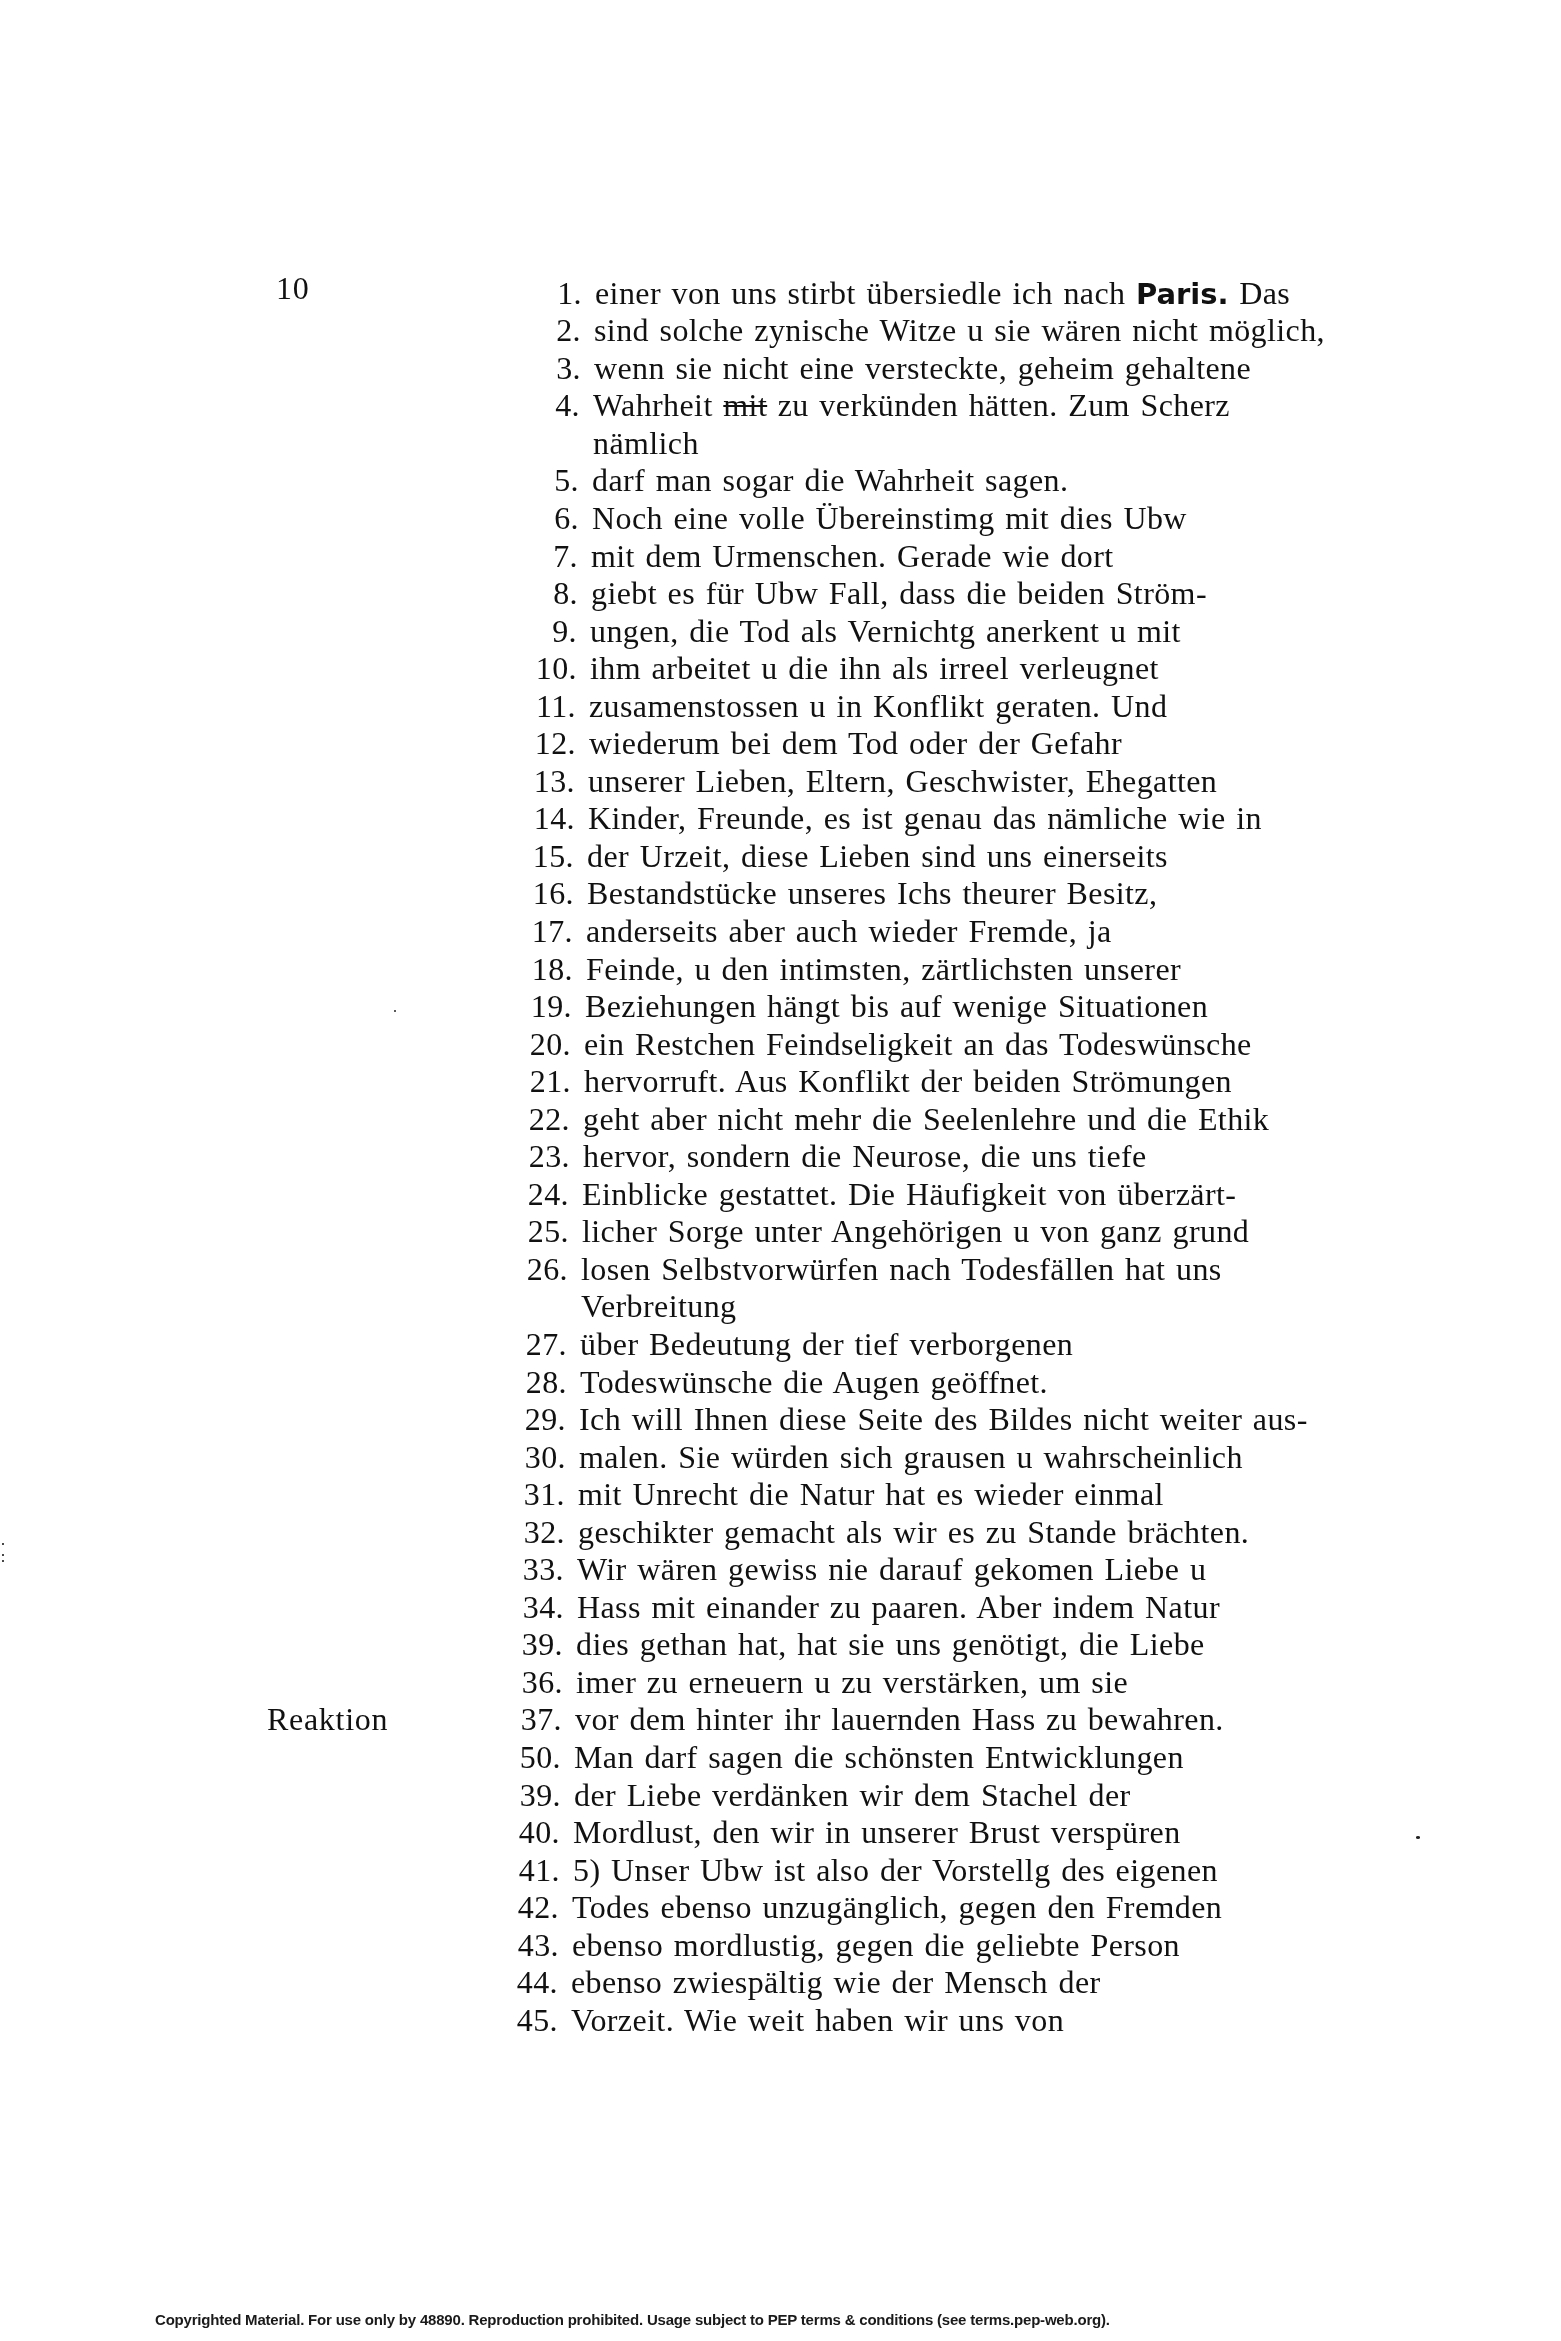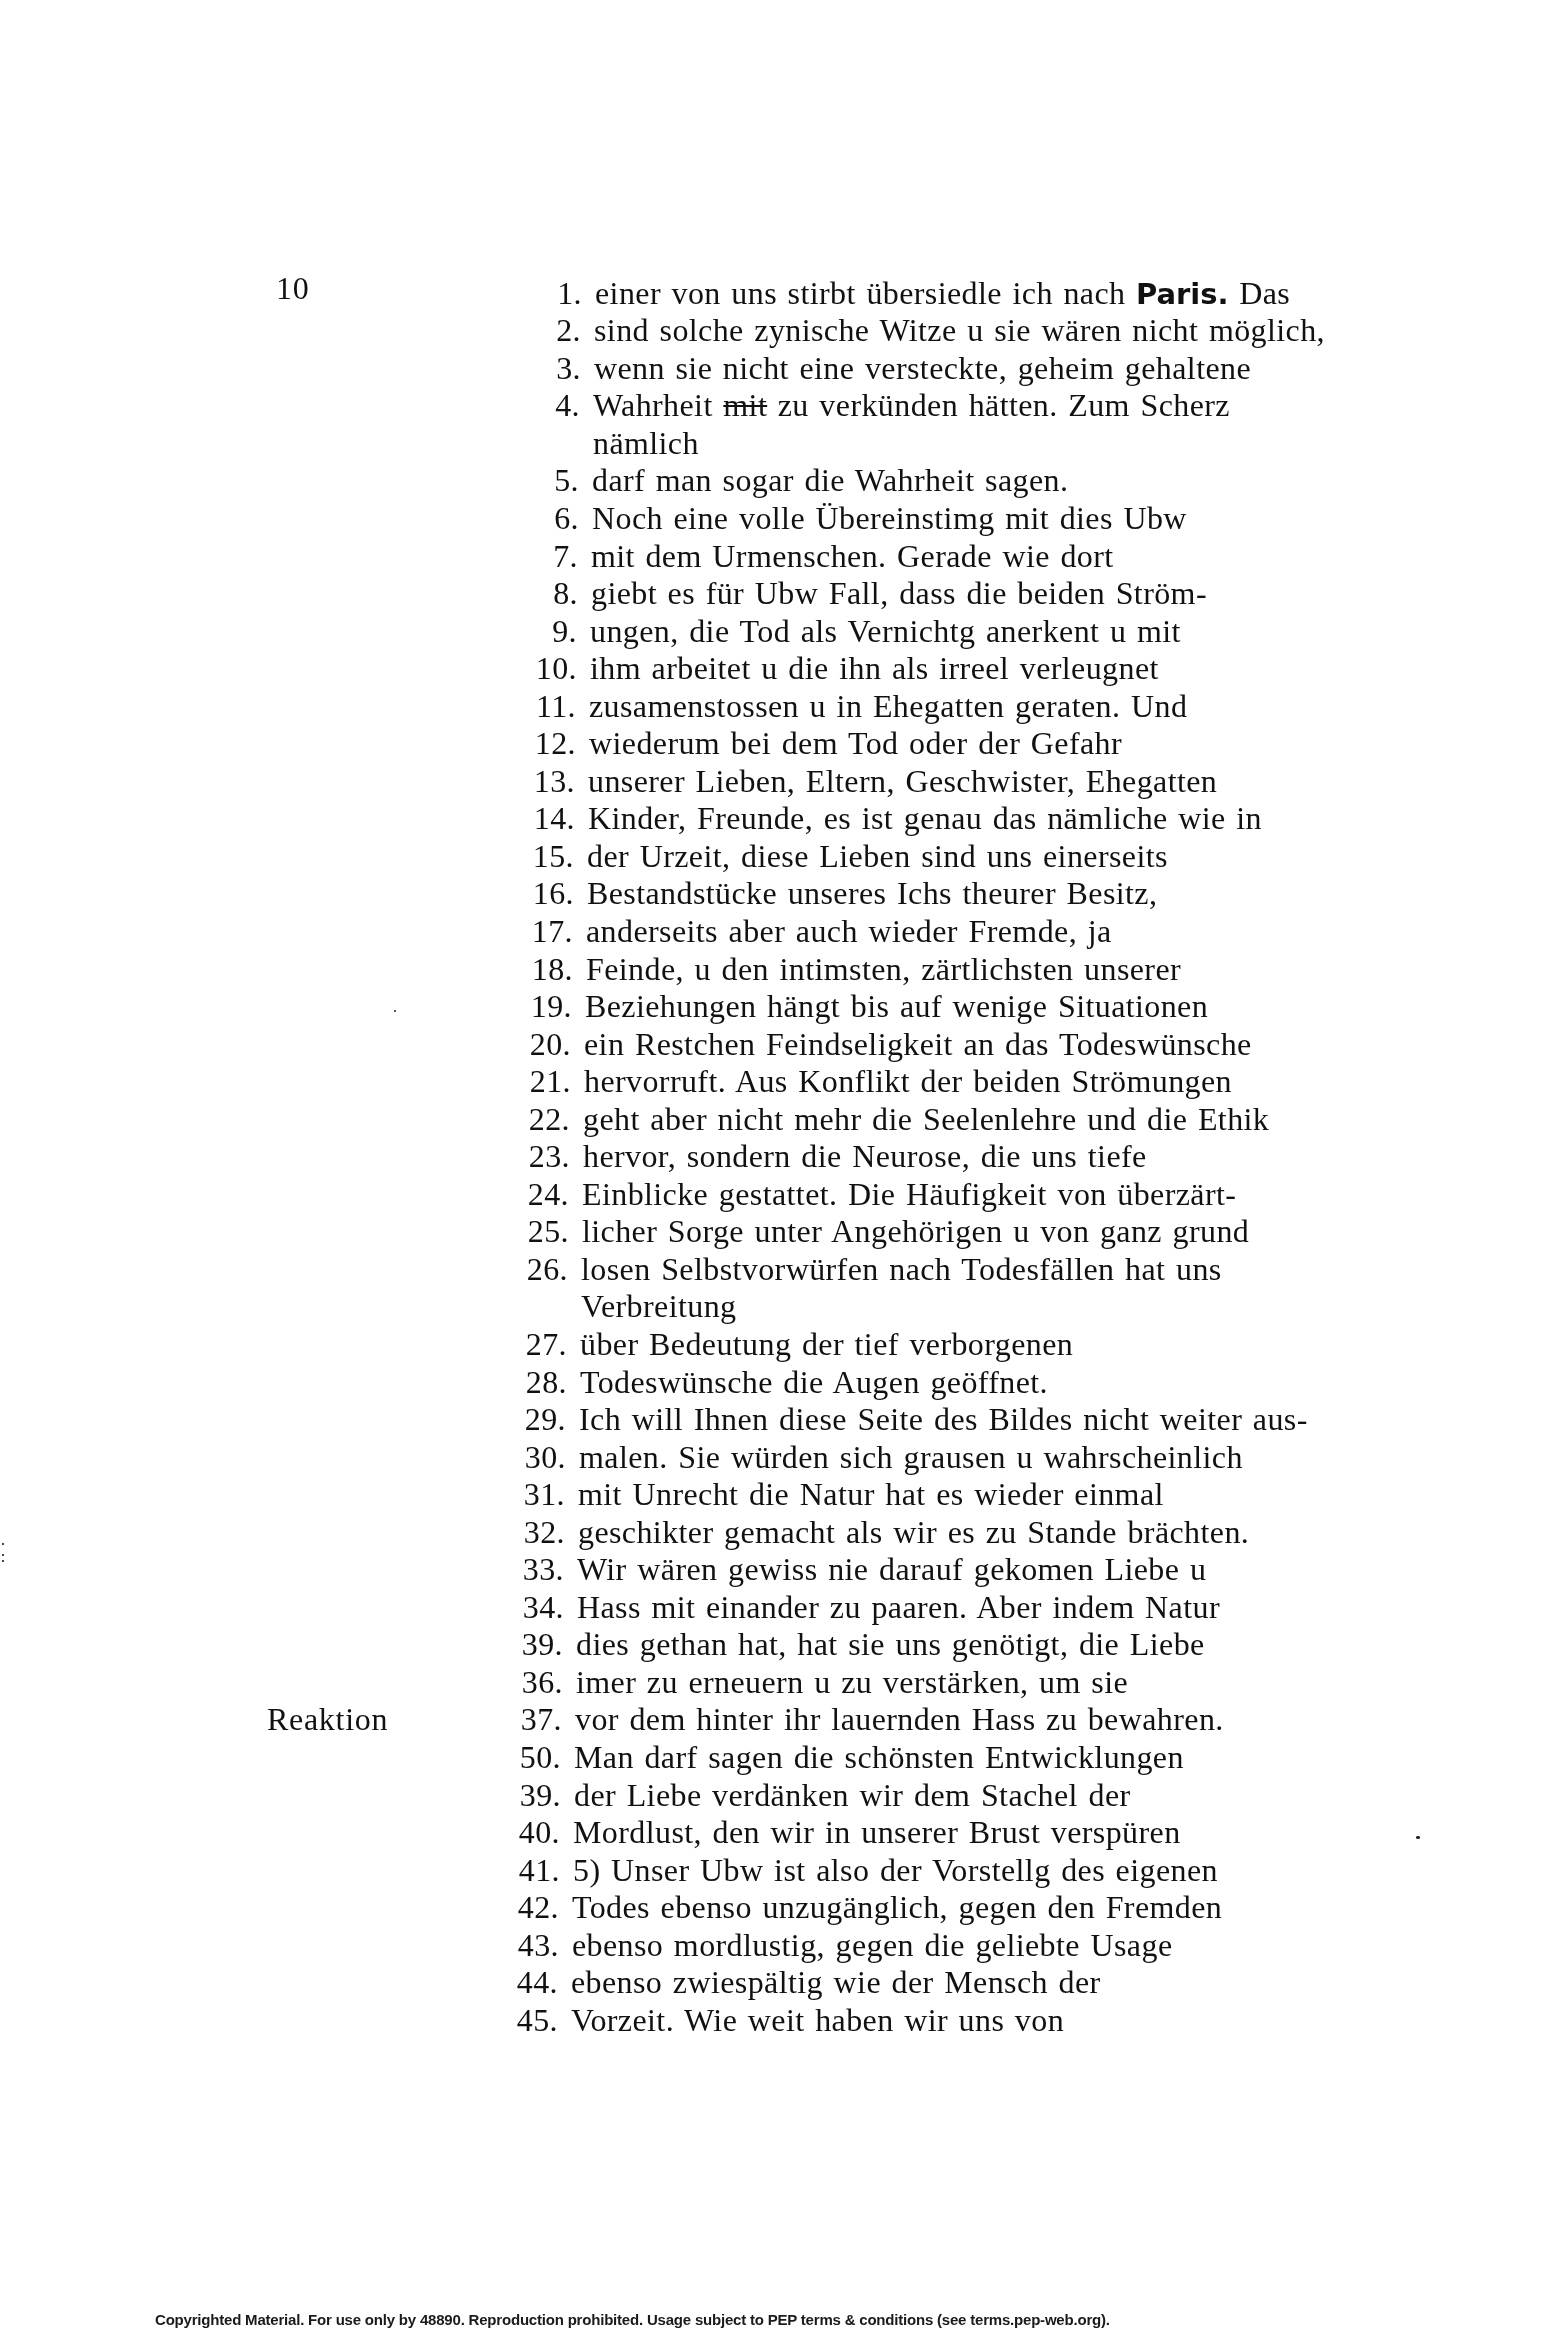--- a/index.html
+++ b/index.html
@@ -102,21 +102,21 @@
       <div class="row" style="top: 311px; left: 594px;"><span class="num">2.</span><span class="txt"><span>sind solche zynische Witze u sie wären nicht möglich,</span></span></div>
       <div class="row" style="top: 349px; left: 594px;"><span class="num">3.</span><span class="txt"><span>wenn sie nicht eine versteckte, geheim gehaltene</span></span></div>
       <div class="row" style="top: 386px; left: 593px;"><span class="num">4.</span><span class="txt"><span>Wahrheit </span><span class="strike">mit</span><span> zu verkünden hätten. Zum Scherz</span></span></div>
       <div class="row" style="top: 424px; left: 593px;"><span class="num"></span><span class="txt"><span>nämlich</span></span></div>
       <div class="row" style="top: 461px; left: 592px;"><span class="num">5.</span><span class="txt"><span>darf man sogar die Wahrheit sagen.</span></span></div>
       <div class="row" style="top: 499px; left: 592px;"><span class="num">6.</span><span class="txt"><span>Noch eine volle Übereinstimg mit dies Ubw</span></span></div>
       <div class="row" style="top: 537px; left: 591px;"><span class="num">7.</span><span class="txt"><span>mit dem Urmenschen. Gerade wie dort</span></span></div>
       <div class="row" style="top: 574px; left: 591px;"><span class="num">8.</span><span class="txt"><span>giebt es für Ubw Fall, dass die beiden Ström-</span></span></div>
       <div class="row" style="top: 612px; left: 590px;"><span class="num">9.</span><span class="txt"><span>ungen, die Tod als Vernichtg anerkent u mit</span></span></div>
       <div class="row" style="top: 649px; left: 590px;"><span class="num">10.</span><span class="txt"><span>ihm arbeitet u die ihn als irreel verleugnet</span></span></div>
-      <div class="row" style="top: 687px; left: 589px;"><span class="num">11.</span><span class="txt"><span>zusamenstossen u in Ehegatten geraten. Und</span></span></div>
+      <div class="row" style="top: 687px; left: 589px;"><span class="num">11.</span><span class="txt"><span>zusamenstossen u in Konflikt geraten. Und</span></span></div>
       <div class="row" style="top: 724px; left: 589px;"><span class="num">12.</span><span class="txt"><span>wiederum bei dem Tod oder der Gefahr</span></span></div>
       <div class="row" style="top: 762px; left: 588px;"><span class="num">13.</span><span class="txt"><span>unserer Lieben, Eltern, Geschwister, Ehegatten</span></span></div>
       <div class="row" style="top: 799px; left: 588px;"><span class="num">14.</span><span class="txt"><span>Kinder, Freunde, es ist genau das nämliche wie in</span></span></div>
       <div class="row" style="top: 837px; left: 587px;"><span class="num">15.</span><span class="txt"><span>der Urzeit, diese Lieben sind uns einerseits</span></span></div>
       <div class="row" style="top: 874px; left: 587px;"><span class="num">16.</span><span class="txt"><span>Bestandstücke unseres Ichs theurer Besitz,</span></span></div>
       <div class="row" style="top: 912px; left: 586px;"><span class="num">17.</span><span class="txt"><span>anderseits aber auch wieder Fremde, ja</span></span></div>
       <div class="row" style="top: 950px; left: 586px;"><span class="num">18.</span><span class="txt"><span>Feinde, u den intimsten, zärtlichsten unserer</span></span></div>
       <div class="row" style="top: 987px; left: 585px;"><span class="num">19.</span><span class="txt"><span>Beziehungen hängt bis auf wenige Situationen</span></span></div>
       <div class="row" style="top: 1025px; left: 584px;"><span class="num">20.</span><span class="txt"><span>ein Restchen Feindseligkeit an das Todeswünsche</span></span></div>
       <div class="row" style="top: 1062px; left: 584px;"><span class="num">21.</span><span class="txt"><span>hervorruft. Aus Konflikt der beiden Strömungen</span></span></div>
@@ -135,21 +135,21 @@
       <div class="row" style="top: 1550px; left: 577px;"><span class="num">33.</span><span class="txt"><span>Wir wären gewiss nie darauf gekomen Liebe u</span></span></div>
       <div class="row" style="top: 1588px; left: 577px;"><span class="num">34.</span><span class="txt"><span>Hass mit einander zu paaren. Aber indem Natur</span></span></div>
       <div class="row" style="top: 1625px; left: 576px;"><span class="num">39.</span><span class="txt"><span>dies gethan hat, hat sie uns genötigt, die Liebe</span></span></div>
       <div class="row" style="top: 1663px; left: 576px;"><span class="num">36.</span><span class="txt"><span>imer zu erneuern u zu verstärken, um sie</span></span></div>
       <div class="row" style="top: 1700px; left: 575px;"><span class="num">37.</span><span class="txt"><span>vor dem hinter ihr lauernden Hass zu bewahren.</span></span></div>
       <div class="row" style="top: 1738px; left: 574px;"><span class="num">50.</span><span class="txt"><span>Man darf sagen die schönsten Entwicklungen</span></span></div>
       <div class="row" style="top: 1776px; left: 574px;"><span class="num">39.</span><span class="txt"><span>der Liebe verdänken wir dem Stachel der</span></span></div>
       <div class="row" style="top: 1813px; left: 573px;"><span class="num">40.</span><span class="txt"><span>Mordlust, den wir in unserer Brust verspüren</span></span></div>
       <div class="row" style="top: 1851px; left: 573px;"><span class="num">41.</span><span class="txt"><span>5) Unser Ubw ist also der Vorstellg des eigenen</span></span></div>
       <div class="row" style="top: 1888px; left: 572px;"><span class="num">42.</span><span class="txt"><span>Todes ebenso unzugänglich, gegen den Fremden</span></span></div>
-      <div class="row" style="top: 1926px; left: 572px;"><span class="num">43.</span><span class="txt"><span>ebenso mordlustig, gegen die geliebte Usage</span></span></div>
+      <div class="row" style="top: 1926px; left: 572px;"><span class="num">43.</span><span class="txt"><span>ebenso mordlustig, gegen die geliebte Person</span></span></div>
       <div class="row" style="top: 1963px; left: 571px;"><span class="num">44.</span><span class="txt"><span>ebenso zwiespältig wie der Mensch der</span></span></div>
       <div class="row" style="top: 2001px; left: 571px;"><span class="num">45.</span><span class="txt"><span>Vorzeit. Wie weit haben wir uns von</span></span></div>
     </div>
 
   <div class="footer">Copyrighted Material. For use only by 48890. Reproduction prohibited. Usage subject to PEP terms &amp; conditions (see terms.pep-web.org).</div>
 
   <div class="speck" style="left:394px;top:1010px;width:2.2px;height:2.2px;"></div>
   <div class="speck" style="left:2.2px;top:1543px;width:1.5px;height:2.2px;"></div>
   <div class="speck" style="left:2.2px;top:1554px;width:1.5px;height:2.2px;"></div>
   <div class="speck" style="left:2.2px;top:1560px;width:1.5px;height:2.2px;"></div>

